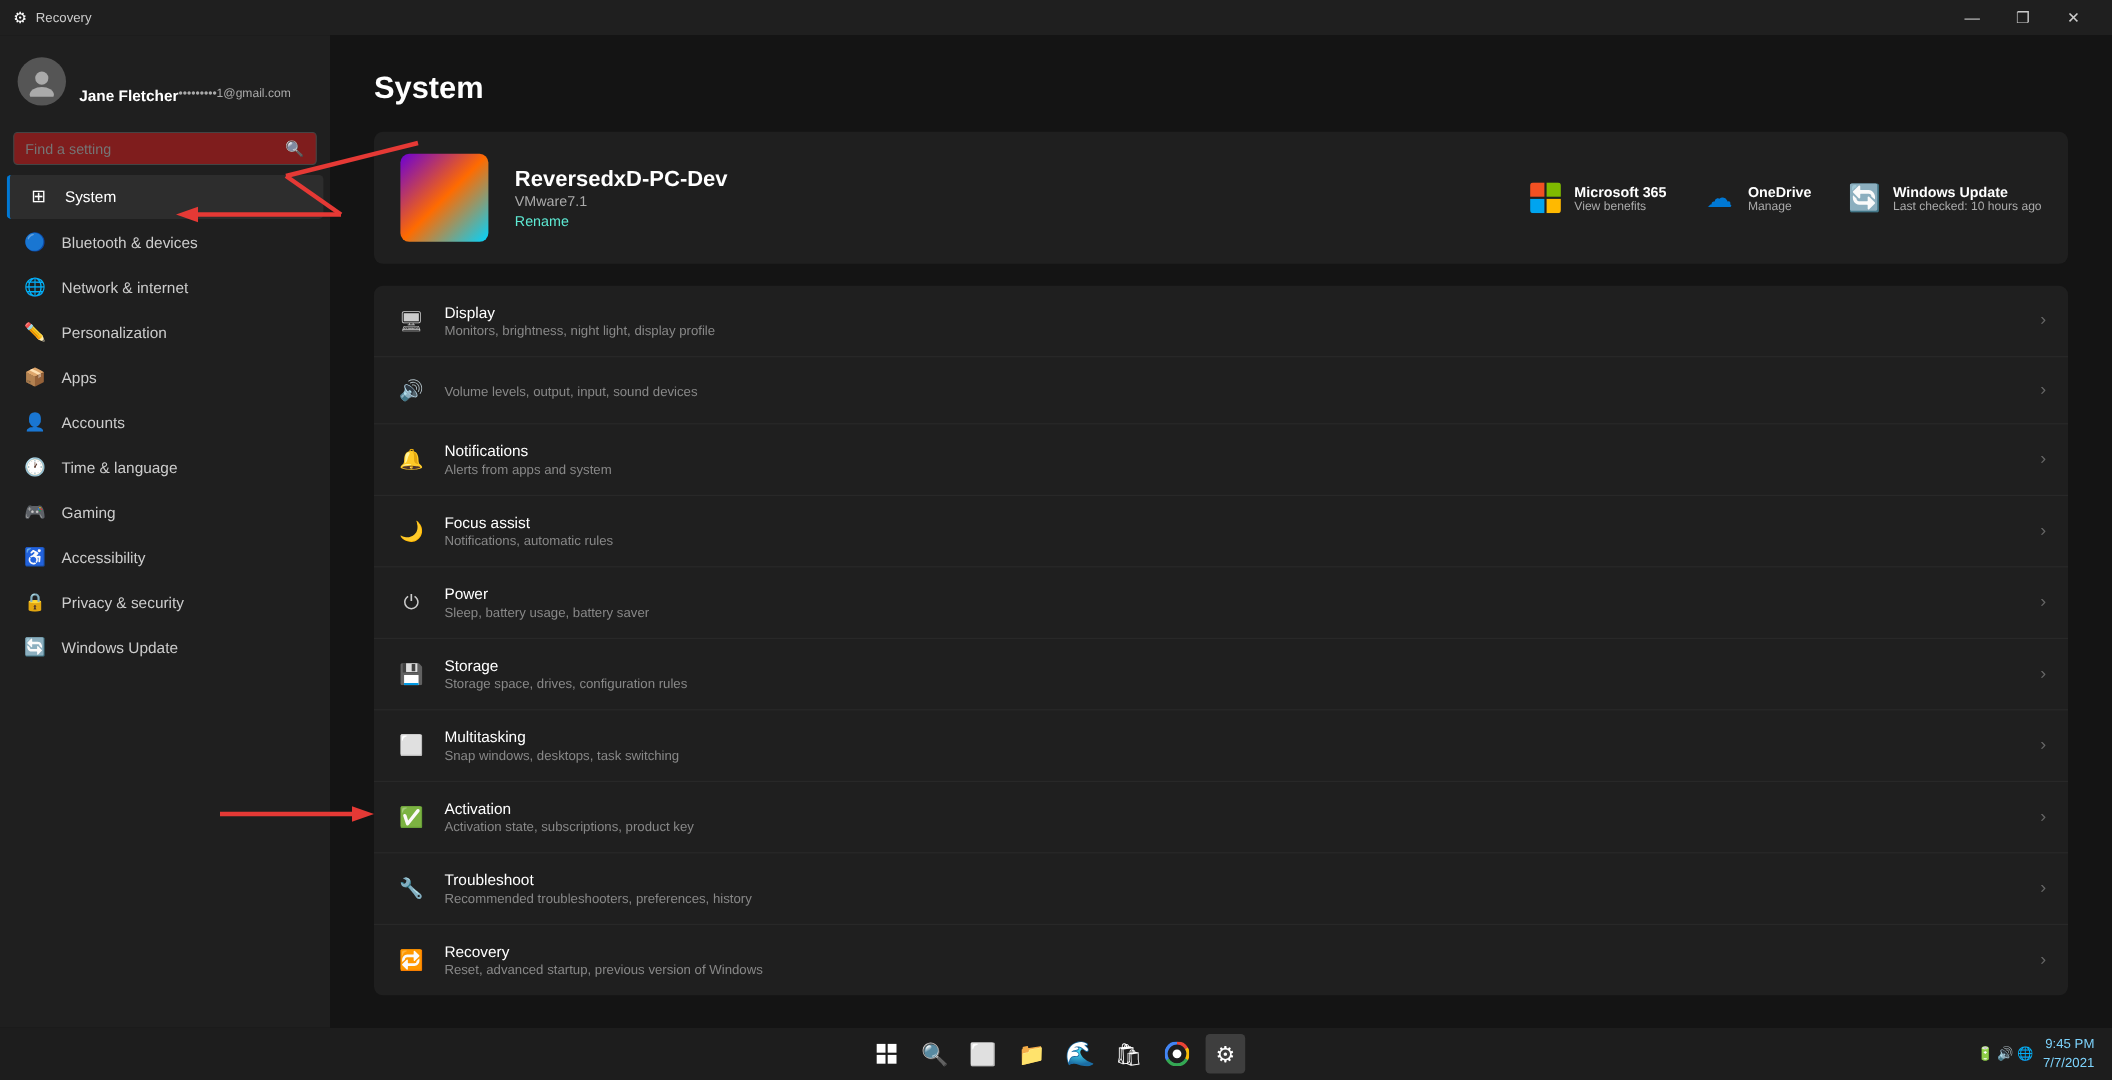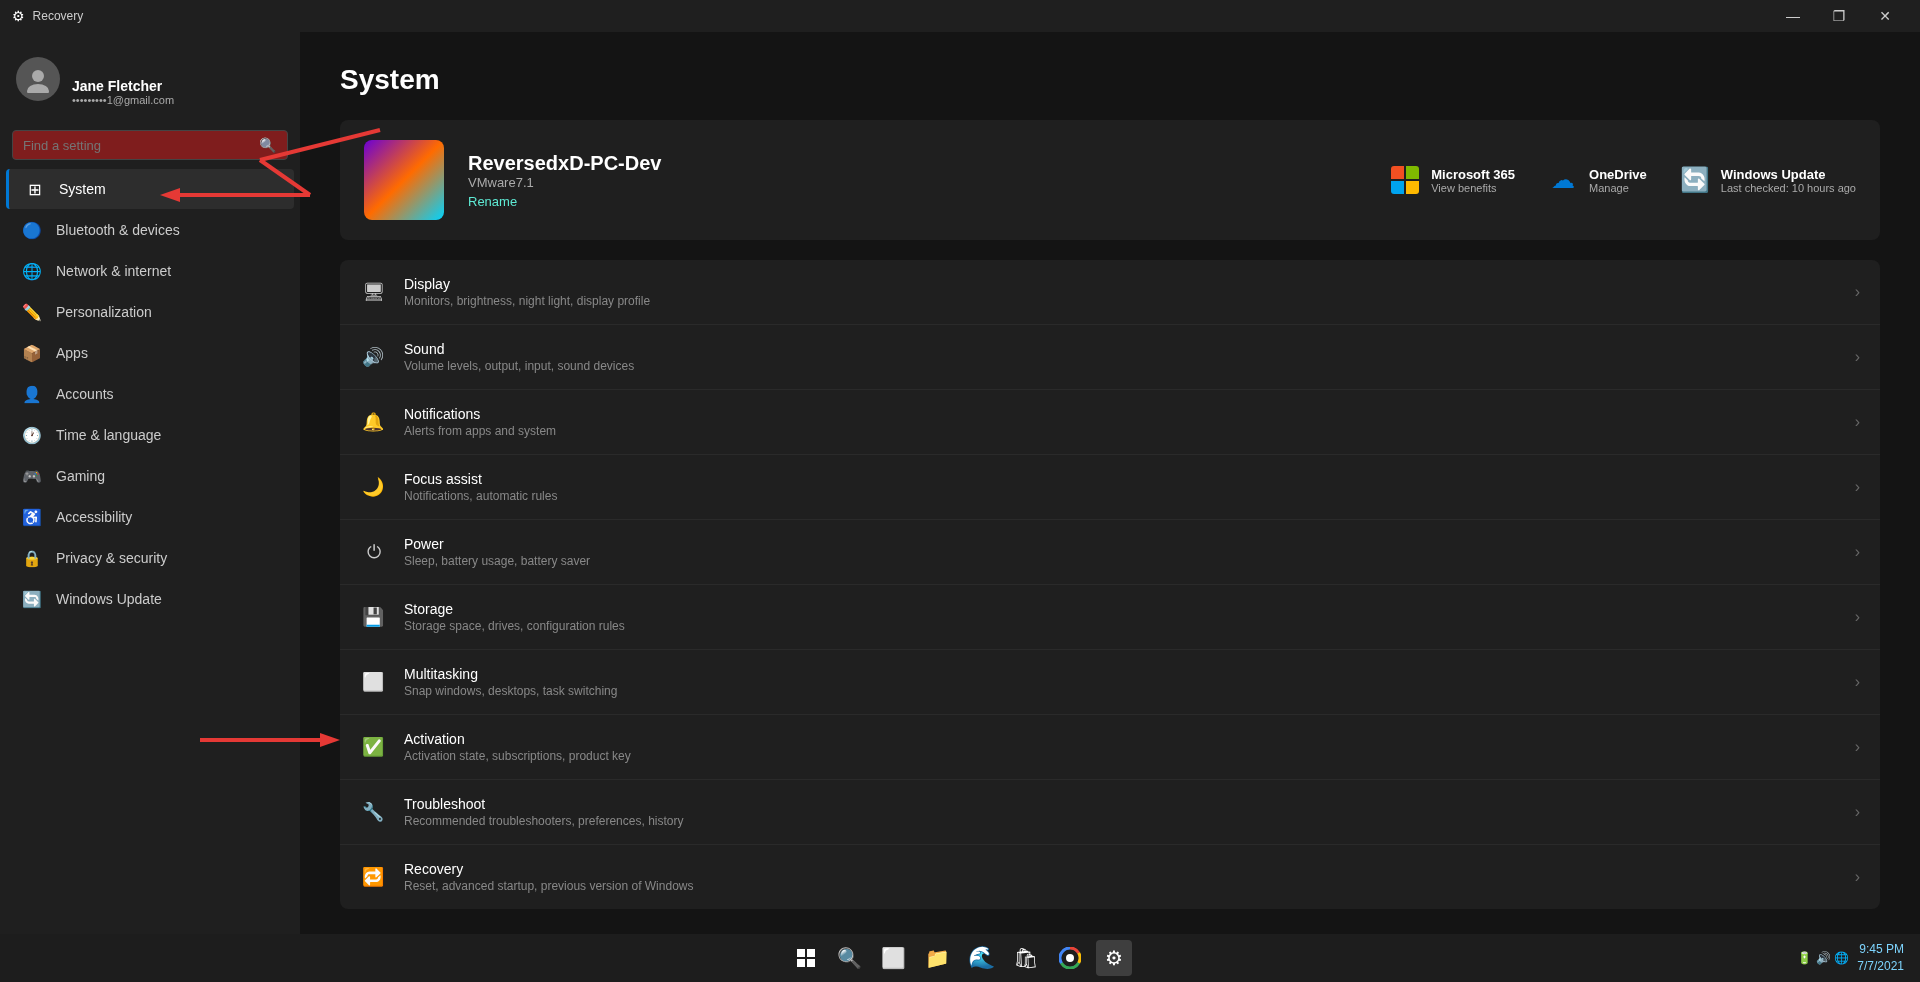--- a/index.html
+++ b/index.html
@@ -79,21 +79,21 @@
       height: 44px;
       border-radius: 50%;
       background: #555;
       display: flex;
       align-items: center;
       justify-content: center;
       font-size: 20px;
       color: #ccc;
       flex-shrink: 0;
     }
-    .user-info { display: flex; flex-direction: column; margin-top: 26px; }
+    .user-info { display: flex; flex-direction: row; margin-top: 26px; }
     .user-name { font-size: 14px; font-weight: 600; }
     .user-email { font-size: 11px; color: #aaa; }
 
     .search-box {
       margin: 4px 12px 8px;
       display: flex;
       align-items: center;
       background: #7f1d1d;
       border: 1px solid #444;
       border-radius: 4px;
@@ -406,21 +406,20 @@
     <div class="settings-item-icon">🖥</div>
     <div class="settings-item-text">
       <div class="settings-item-title">Display</div>
       <div class="settings-item-desc">Monitors, brightness, night light, display profile</div>
     </div>
     <span class="settings-item-chevron">›</span>
         </div>
         <div class="settings-item">
     <div class="settings-item-icon">🔊</div>
     <div class="settings-item-text">
-      <div class="settings-item-title">Sound</div>
       <div class="settings-item-desc">Volume levels, output, input, sound devices</div>
     </div>
     <span class="settings-item-chevron">›</span>
         </div>
         <div class="settings-item">
     <div class="settings-item-icon">🔔</div>
     <div class="settings-item-text">
       <div class="settings-item-title">Notifications</div>
       <div class="settings-item-desc">Alerts from apps and system</div>
     </div>

